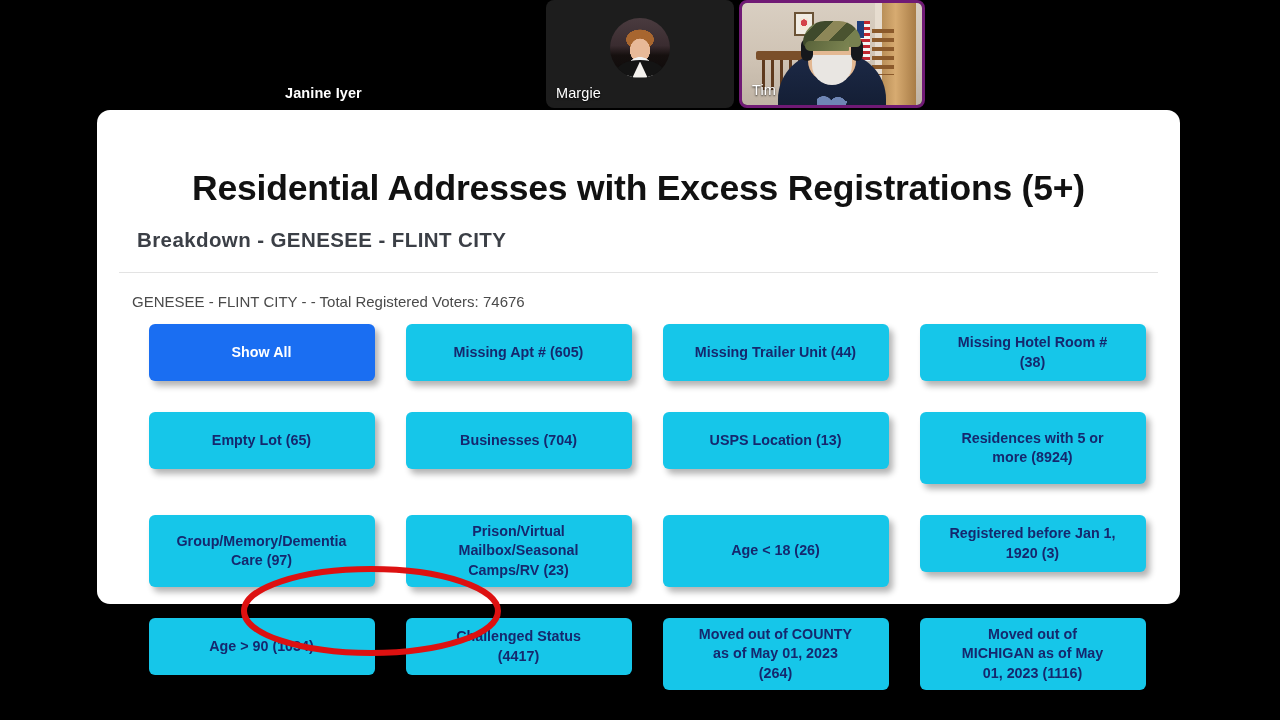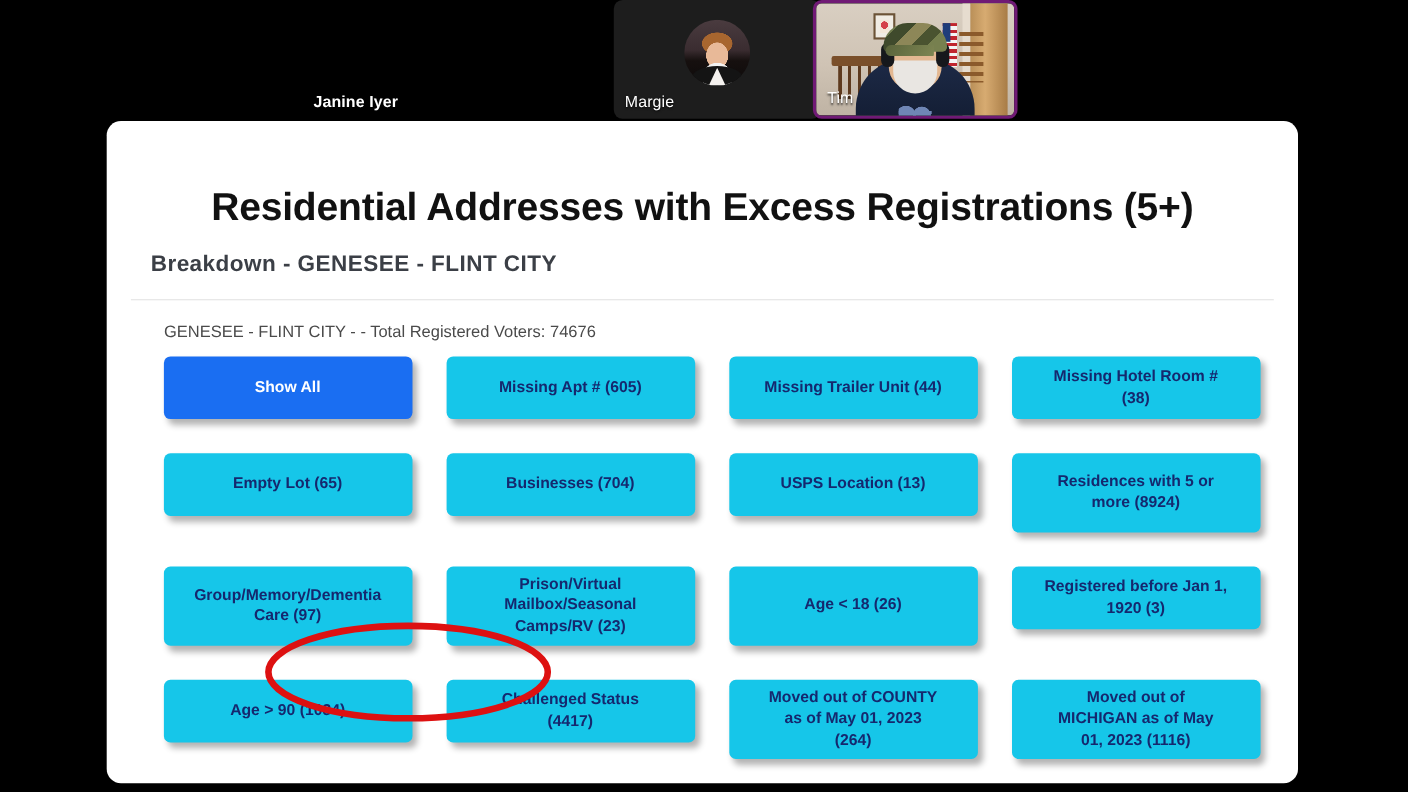--- a/index.html
+++ b/index.html
@@ -29,21 +29,21 @@
     font-family:"Liberation Sans", sans-serif;
     letter-spacing:.1px;
     text-shadow:0 1px 2px rgba(0,0,0,.85);
     z-index:5;
   }
 
   
   #tile-janine { left:275px; width:265px; background:#000;font-weight:bold; }
 
   
-  #tile-margie { left:558px; width:188px; background:#1d1d1d; }
+  #tile-margie { left:546px; width:188px; background:#1d1d1d; }
   #margie-avatar {
     position:absolute; left:50%; top:44%;
     transform:translate(-50%,-50%);
     width:60px; height:60px; border-radius:50%;
     overflow:hidden;
     background:
       radial-gradient(circle at 50% 88%, #f2f2f2 0 22%, rgba(242,242,242,0) 23%),
       radial-gradient(ellipse 17px 20px at 50% 54%, #e8b998 0 58%, rgba(232,185,152,0) 60%),
       radial-gradient(ellipse 22px 16px at 50% 36%, #a8662f 0 62%, rgba(168,102,47,0) 64%),
       linear-gradient(180deg,#4a3b3f 0%, #3a2c30 46%, #16100f 62%, #0d0a0a 100%);
@@ -104,21 +104,21 @@
                 width:62px; height:28px; }
   .tim-phones::before, .tim-phones::after {
     content:""; position:absolute; top:2px; width:12px; height:22px;
     border-radius:6px; background:#16181c; }
   .tim-phones::before { left:0; }
   .tim-phones::after  { right:0; }
 
   
   #slide-card {
     position:absolute; left:97px; top:110px;
-    width:1083px; height:602px;
+    width:1083px; height:494px;
     background:#fff;
     border-radius:13px 13px 13px 13px;
   }
 
   #slide-title {
     margin-top:58px;
     text-align:center;
     font-size:35.5px;
     font-weight:bold;
     color:#111;
@@ -132,21 +132,21 @@
     color:#3b3f46;
     letter-spacing:.4px;
   }
   #divider {
     margin:20px 22px 0 22px;
     height:1px;
     background:#e3e3e3;
   }
   #summary-line {
     margin-top:20px;
-    padding-left:52px;
+    padding-left:35px;
     font-size:15px;
     color:#4a4a4a;
   }
 
   
   #filter-grid {
     margin:14px auto 0 auto;
     width:980px;
     display:grid;
     grid-template-columns:repeat(4, 226px);

